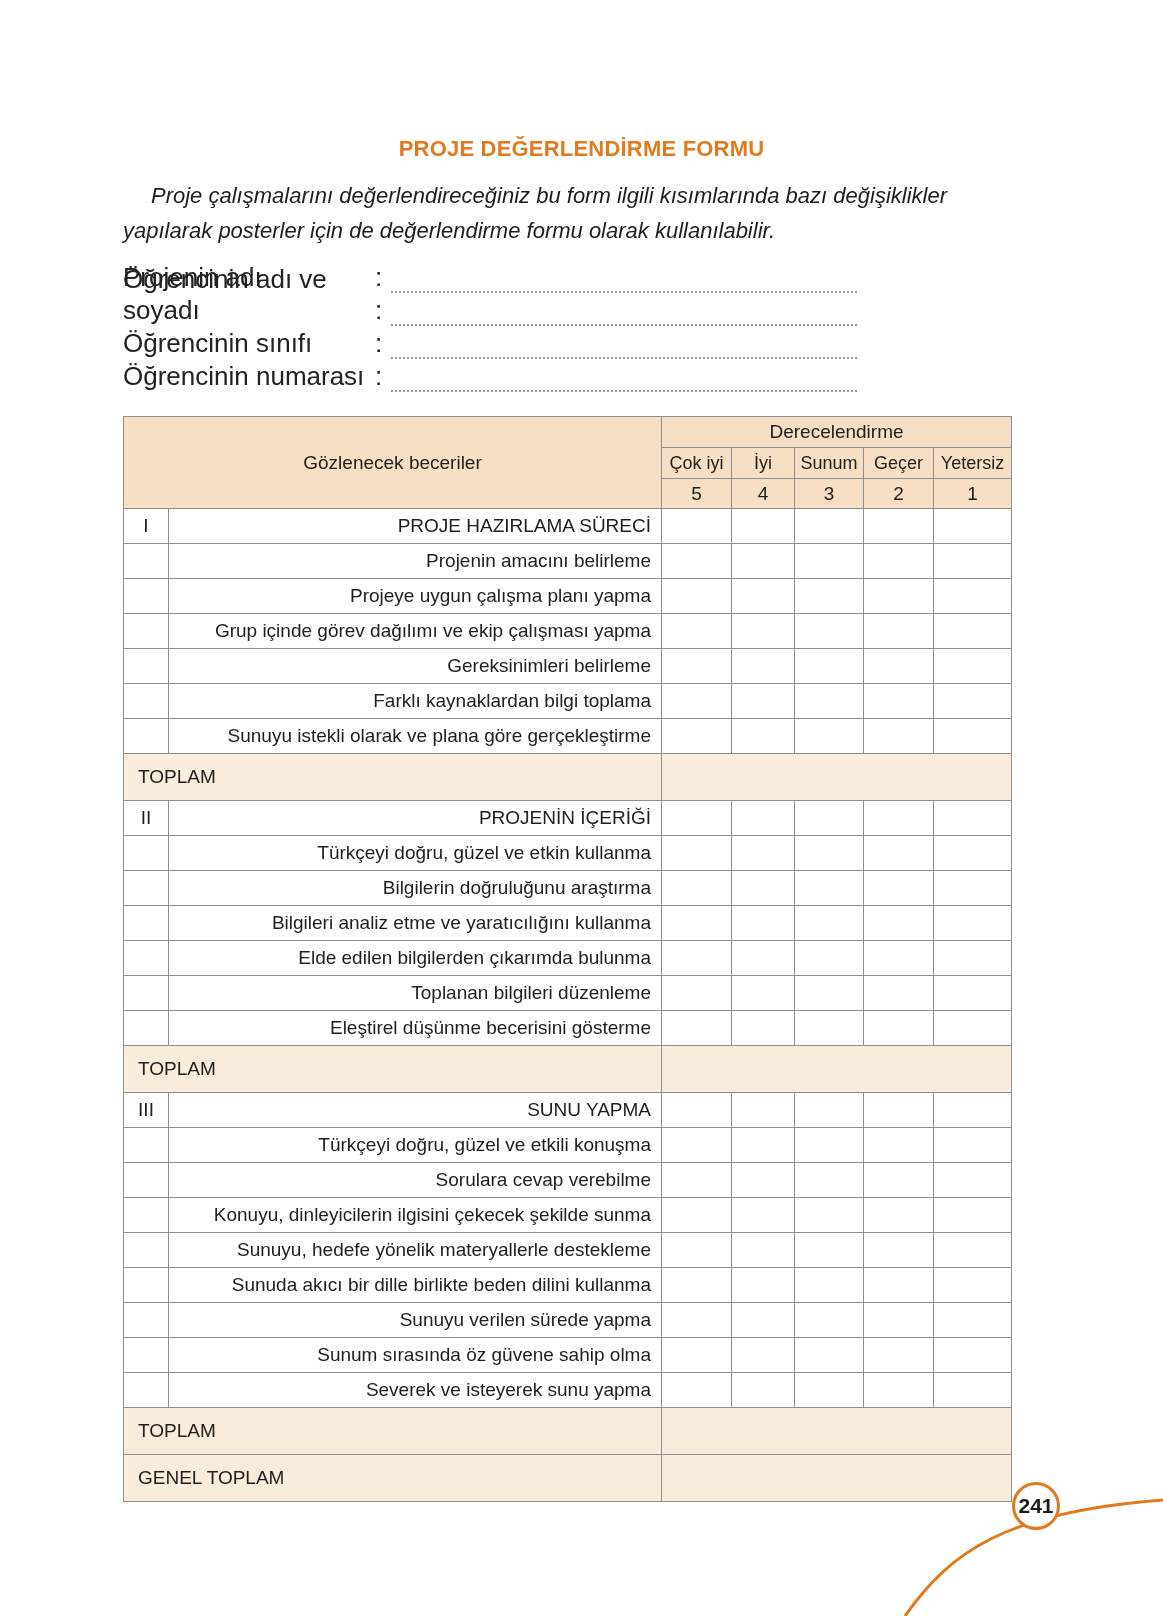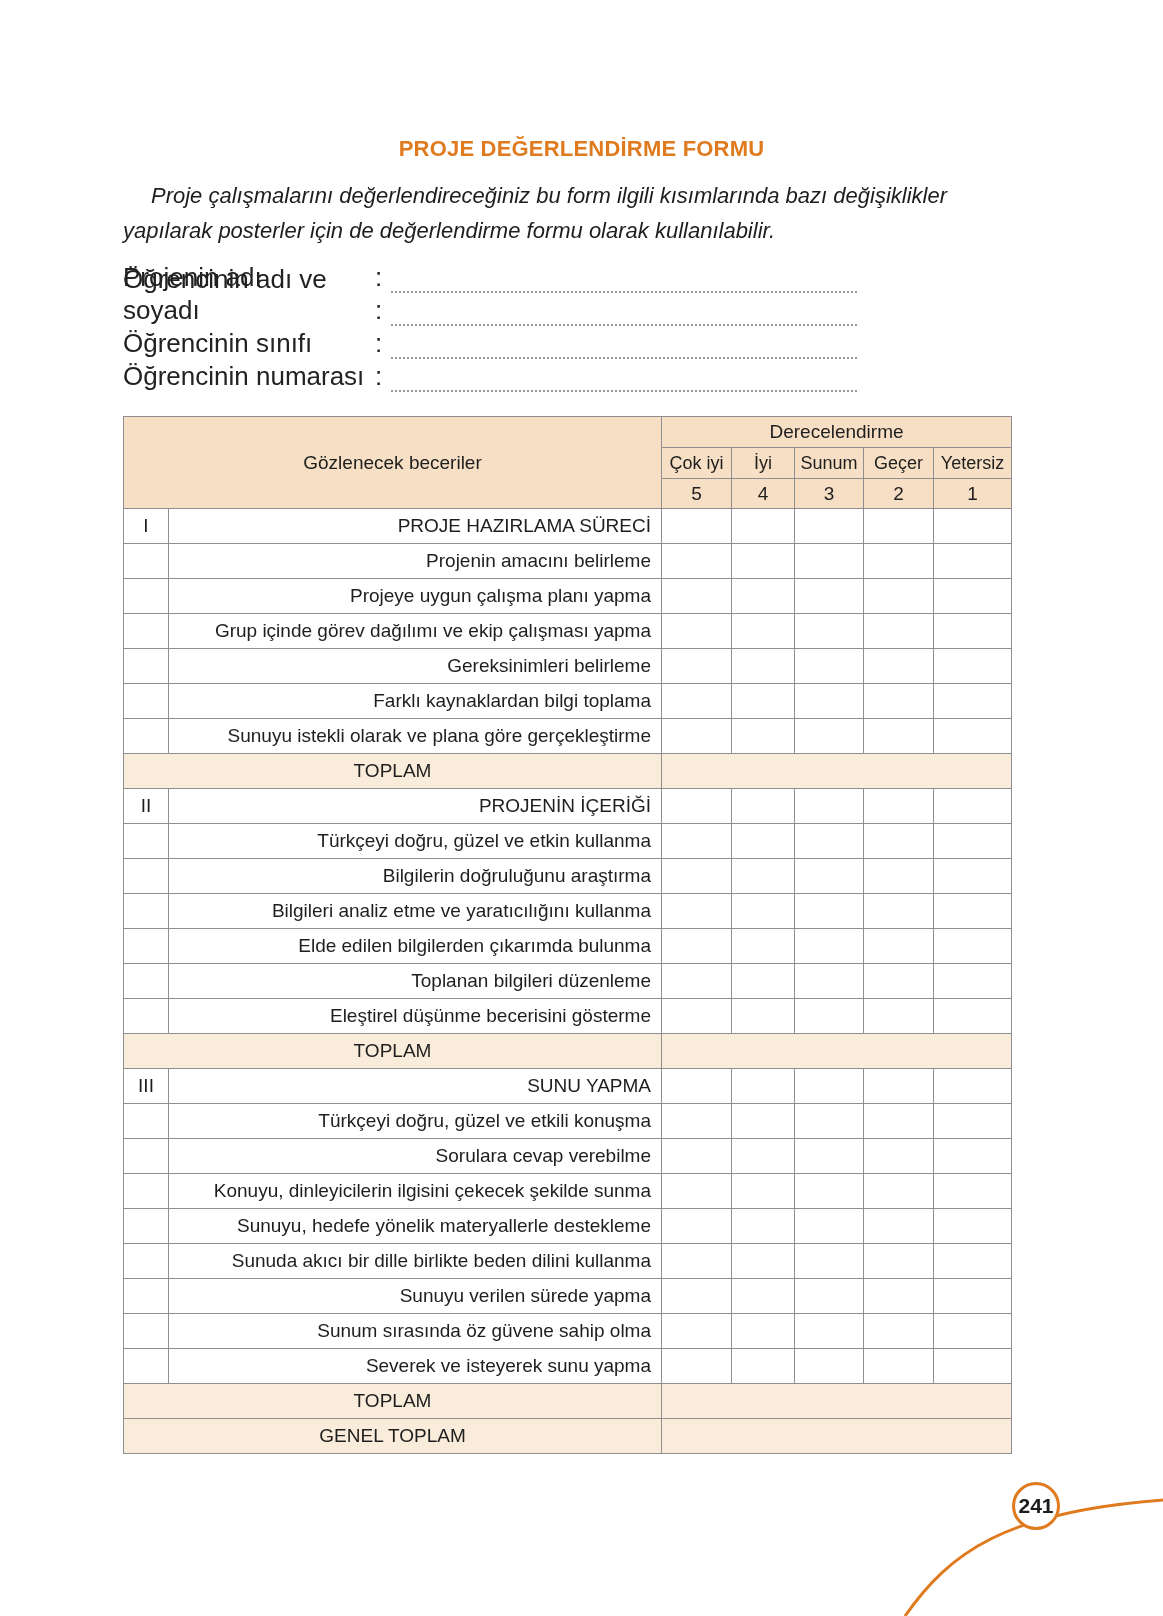--- a/index.html
+++ b/index.html
@@ -47,21 +47,21 @@
   .skills-table thead th{background:var(--header-bg);font-weight:normal;text-align:center;}
   .skills-h{font-size:19px;}
   .rating-h{height:31px;}
   .rating-label-cell{height:31px;font-size:18px;}
   .rating-value-cell{height:30px;font-size:19px;}
   .skills-table tbody td{height:35px;padding:0;}
   .num-cell{text-align:center;}
   .skill-cell{padding:0 10px !important;text-align:right;}
   .rate-cell{background:#ffffff;}
   .total-row td{background:var(--total-bg);}
-  .total-label{padding:0 14px !important;text-align:center;}
+  .total-label{padding:12px 14px !important;text-align:left;}
 
   
   .corner-arc{position:absolute;left:0;top:0;pointer-events:none;z-index:1;}
   .page-badge{
     position:absolute;left:1012px;top:1482px;width:48px;height:48px;border-radius:50%;
     border:3px solid var(--accent);background:#ffffff;display:flex;align-items:center;
     justify-content:center;font-size:21px;font-weight:bold;color:#1c1c1c;z-index:2;
   }
 </style>
 </head>

